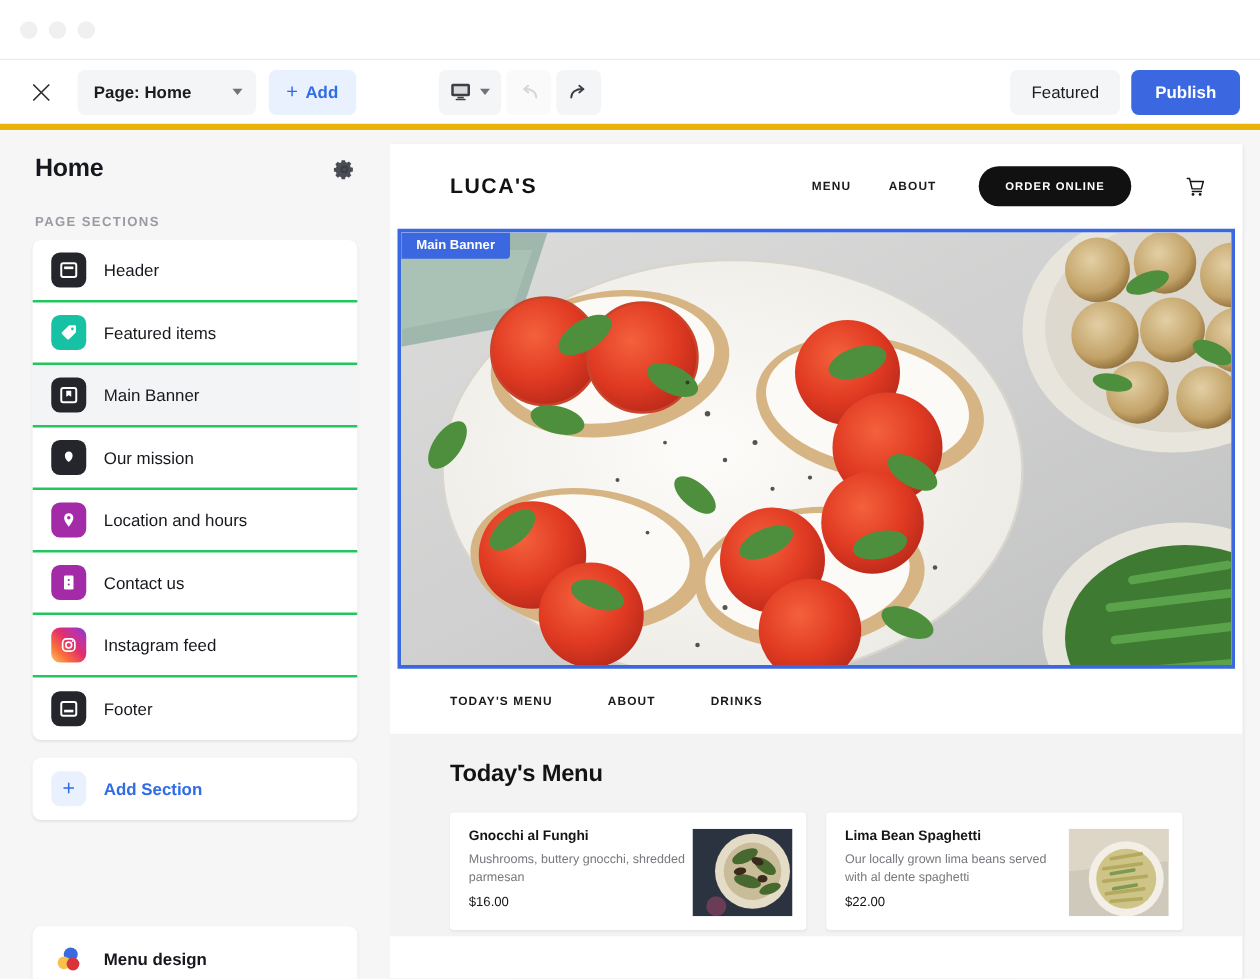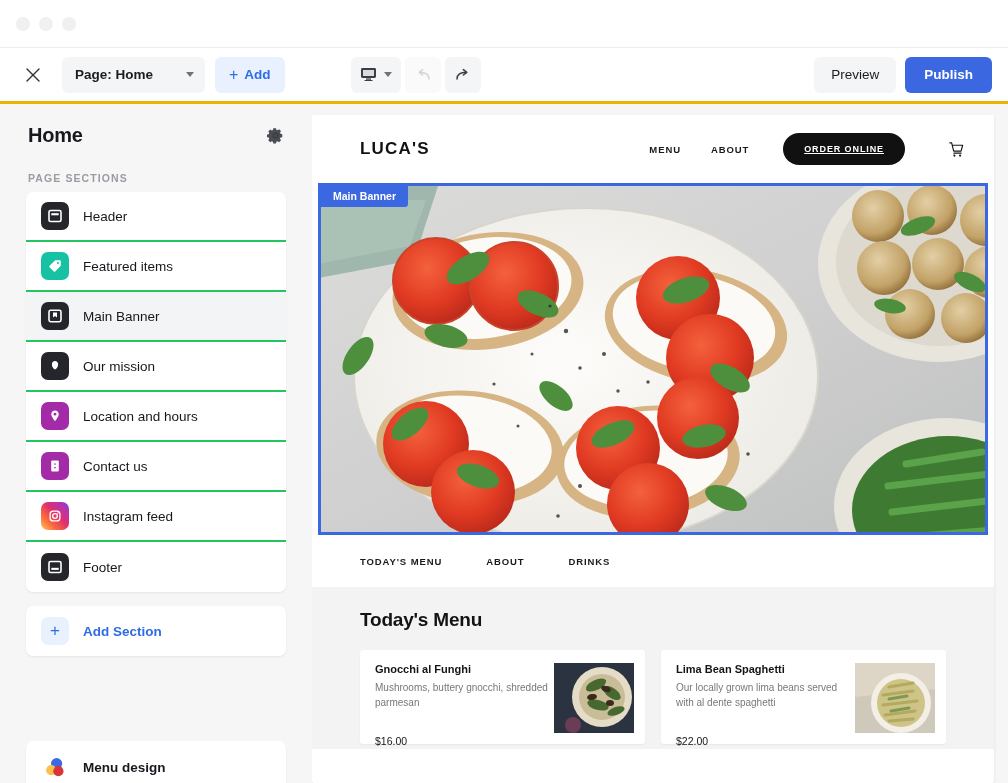--- a/index.html
+++ b/index.html
@@ -19,21 +19,21 @@
     border-bottom: 1px solid #ececec;
   }
   .traffic-lights { display: flex; gap: 9px; }
   .dot { width: 14px; height: 14px; border-radius: 50%; background: #f0f0f1; }
 
   
   .toolbar {
     height: 56px; width: 100%;
     background: #ffffff;
     display: flex; align-items: center;
-    border-bottom: 3px solid #eab308;
+    border-bottom: 5px solid #eab308;
     padding: 0 16px 0 18px;
     position: relative;
   }
   .tb-close {
     width: 30px; height: 30px;
     display: flex; align-items: center; justify-content: center;
     color: #2f3033; cursor: pointer; font-size: 17px;
     background: none; border: none;
   }
   .page-select {
@@ -166,21 +166,21 @@
   .brand { font-size: 17px; font-weight: bold; letter-spacing: 1.2px; color: #121212; }
   .site-nav { margin-left: auto; display: flex; align-items: center; gap: 30px; }
   .nav-link {
     font-size: 9.5px; font-weight: bold; letter-spacing: 0.9px;
     color: #1a1a1a; cursor: pointer;
   }
   .order-pill {
     background: #111111; color: #ffffff;
     font-size: 9px; font-weight: bold; letter-spacing: 0.9px;
     border-radius: 999px; padding: 11px 21px;
-    cursor: pointer; border: none; margin-left: 4px; text-decoration: underline;
+    cursor: pointer; border: none; margin-left: 4px;
   }
   .cart-ico { margin-left: 13px; cursor: pointer; display: flex; }
 
   
   .banner-wrap { position: relative; margin: 0 6px; }
   .banner-sel {
     border: 3px solid #3b68e0;
     position: relative; overflow: hidden;
     height: 352px;
   }
@@ -206,21 +206,21 @@
   .menu-cards { display: flex; gap: 16px; margin-top: 19px; }
   .menu-card {
     background: #ffffff; border-radius: 3px;
     width: 290px; height: 94px;
     display: flex; justify-content: space-between;
     padding: 13px 11px 0 15px;
     box-shadow: 0 1px 2px rgba(0,0,0,.05);
   }
   .mc-name { font-size: 11px; font-weight: bold; color: #151515; }
   .mc-desc { font-size: 10px; color: #76787d; line-height: 1.45; margin-top: 6px; max-width: 175px; }
-  .mc-price { font-size: 10.5px; color: #151515; margin-top: 25px; }
+  .mc-price { font-size: 10.5px; color: #151515; margin-top: 6px; }
   .mc-thumb { width: 80px; height: 70px; flex-shrink: 0; border-radius: 1px; }
 </style>
 </head>
 <body>
 
 <div class="window-chrome">
   <div class="traffic-lights">
     <span class="dot"></span>
     <span class="dot"></span>
     <span class="dot"></span>
@@ -266,21 +266,21 @@
     <button class="icon-btn">
       <svg width="18" height="14" viewBox="0 0 18 14">
         <path d="M3 11 C3 6.5 6.5 4.2 12 4.2" stroke="#3c3e45" stroke-width="1.5" fill="none" stroke-linecap="round"></path>
         <path d="M9.4 1.6 L12.8 4.3 L9.4 7" stroke="#3c3e45" stroke-width="1.5" fill="none" stroke-linecap="round" stroke-linejoin="round"></path>
       </svg>
     </button>
   </div>
 
   <div class="spacer"></div>
 
-  <button class="preview-btn">Preview</button>
+  <button class="preview-btn">Featured</button>
   <button class="publish-btn">Publish</button>
 </div>
 
 <div class="body-split">
 
   <div class="sidebar">
 
     <div class="sb-head">
       <div class="sb-title">Home</div>
       <div class="gear-btn">

